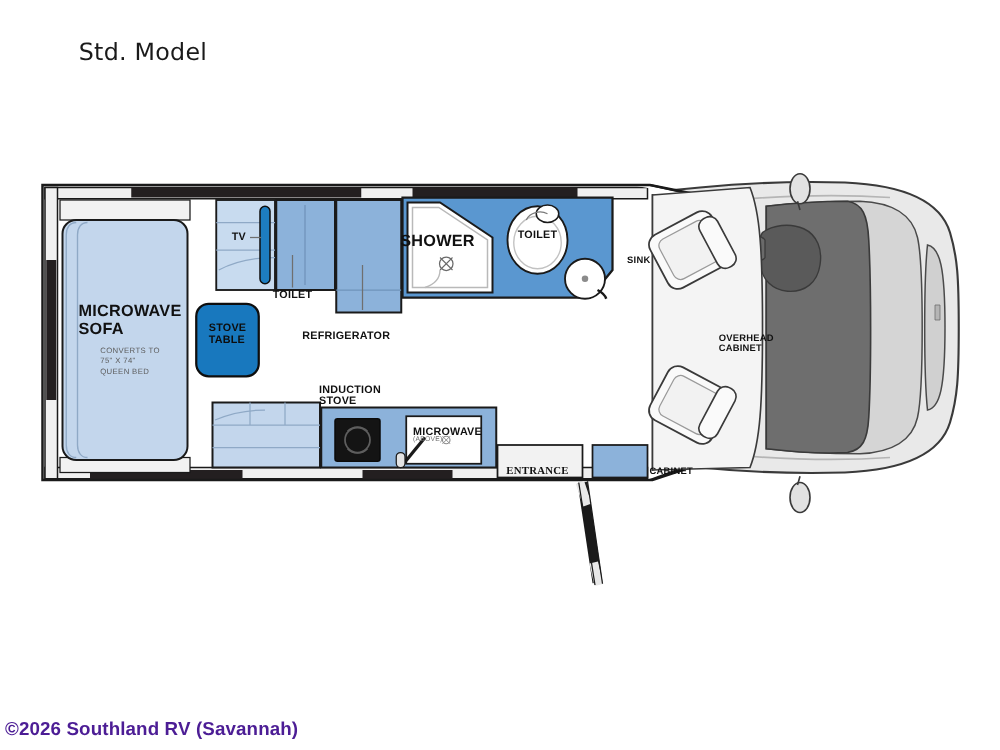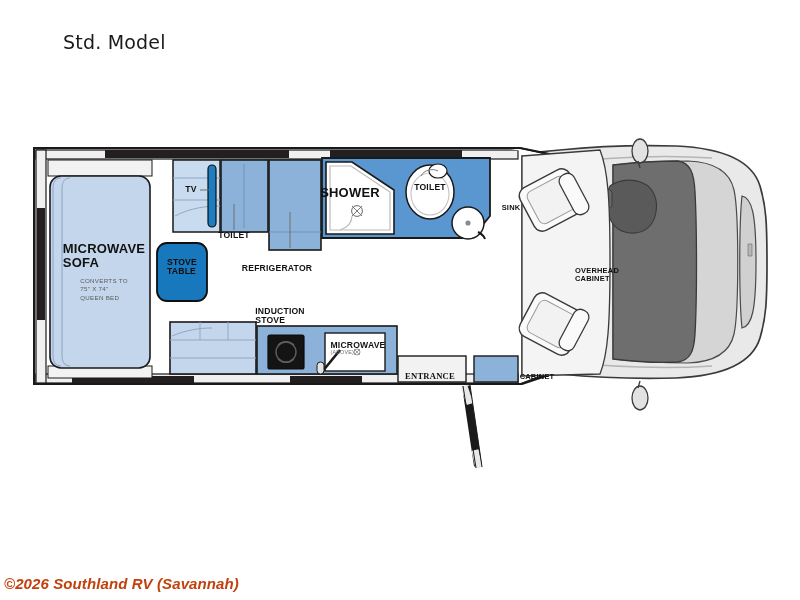--- a/index.html
+++ b/index.html
@@ -17,22 +17,22 @@
   #model-title{
     position:absolute;left:63px;top:31px;
     font-size:19px;color:#1a1a1a;
     font-family:"DejaVu Sans", sans-serif;
     letter-spacing:.2px;white-space:nowrap;
   }
 
   
   #copyright{
     position:absolute;left:4px;top:575px;
-    font-size:15px;font-weight:bold;font-style:italic;
-    color:#c2410c;letter-spacing:.1px;white-space:nowrap;
+    font-size:15px;font-weight:bold;
+    color:#4c1d95;letter-spacing:.1px;white-space:nowrap;
     font-family:"Liberation Sans", sans-serif;
   }
 
   
   #plan-stage{position:absolute;left:0;top:0;width:800px;height:600px;}
   #plan-svg{position:absolute;left:0;top:0;}
 
   
   .lbl{
     position:absolute;

